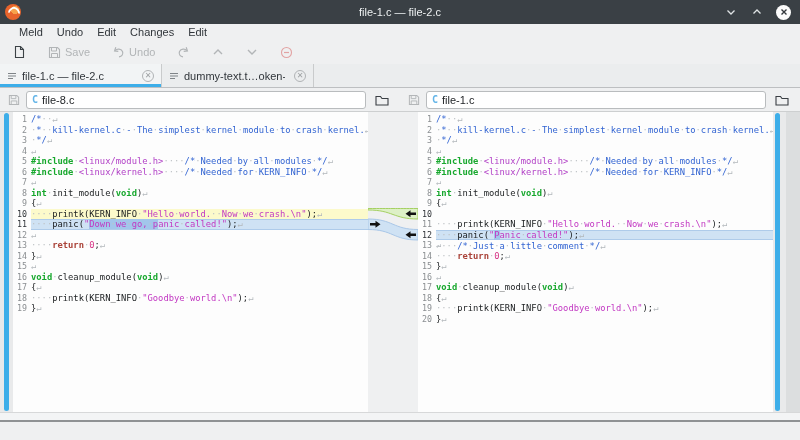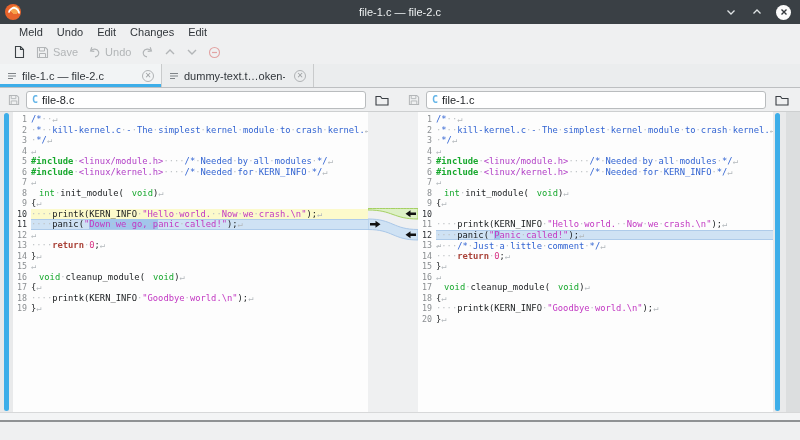--- a/index.html
+++ b/index.html
@@ -16,21 +16,21 @@
   .titlebar .title{position:absolute;left:0;right:0;text-align:center;font-size:11px;color:#eef1f2;}
   .winbtns{margin-left:auto;display:flex;align-items:center;gap:12px;padding-right:9px;z-index:2;}
   .winbtn{width:14px;height:14px;display:flex;align-items:center;justify-content:center;color:#dfe3e5;}
   .winbtn svg{display:block;}
   .closebtn{width:15px;height:15px;background:#fcfcfc;border-radius:50%;color:#33383c;
     display:flex;align-items:center;justify-content:center;}
   
   .menubar{height:16px;display:flex;align-items:center;padding-left:12px;font-size:11px;}
   .menu-item{padding:0 7px;}
   
-  .toolbar{height:24px;display:flex;align-items:center;padding-left:8px;gap:0;}
+  .toolbar{height:24px;display:flex;align-items:center;padding-left:8px;gap:12px;}
   .tbtn{display:flex;align-items:center;gap:4px;padding:2px 5px;font-size:11px;}
   .tbtn svg{display:block;}
   .t-enabled{color:#3c4246;}
   .t-disabled{color:#b2b5b7;}
   .t-stop{color:#e2a3a3;}
   
   .tabbar{height:24px;display:flex;align-items:flex-end;border-bottom:1px solid #bdbfc1;background:#ebedee;}
   .tab{height:23px;display:flex;align-items:center;gap:5px;padding:0 7px;font-size:11px;
     border-right:1px solid #c9cbcc;position:relative;background:#ebedee;}
   .tab.active{background:#f2f4f5;}
@@ -59,21 +59,21 @@
   .gutter{width:50px;flex:0 0 auto;position:relative;background:#eff0f1;}
   .gutter svg{position:absolute;top:0;left:0;}
   .row{height:10.5px;line-height:10.5px;display:flex;white-space:pre;}
   .ln{width:18px;flex:0 0 auto;text-align:right;padding-right:4px;font:8.3px "DejaVu Sans Mono",monospace;color:#8a8e91;background:#fdfdfd;}
   .ln.b{font-weight:normal;color:#2e3236;}
   .codeline{flex:1;font:8.8px "DejaVu Sans Mono",monospace;color:#1b1e20;}
   .bg-cursor .codeline{background:#fcfacb;}
   .bg-change .codeline{background:#cfe2f4;box-shadow:inset 0 1px 0 #aecbea, inset 0 -1px 0 #aecbea;}
   .bg-insert .codeline{background:#ddf0c6;box-shadow:inset 0 1px 0 #a5d063, inset 0 -1px 0 #a5d063;margin-top:32px;}
   .cm{color:#3264d2;} .pp{color:#18a82e;font-weight:bold;} .inc{color:#b13fc6;}
-  .kt{color:#18a82e;font-weight:normal;margin-left:8px;} .kf{color:#aa4339;font-weight:bold;}
+  .kt{color:#18a82e;font-weight:bold;} .kf{color:#aa4339;font-weight:bold;}
   .str{color:#c238c2;} .num{color:#d63384;} .pl{color:#1b1e20;}
   .ws{color:#bfc3c6;} .nl{color:#b4b9bd;}
   .inline{background:#a2c6eb;}
   
   .statusbar{height:20px;display:flex;align-items:center;justify-content:flex-end;gap:18px;
     padding-right:10px;font-size:11px;color:#31363b;border-top:1px solid #d2d4d5;}
   .bottomedge{height:10px;background:#f3f4f5;border-top:1px solid #d7d8d9;border-bottom:2px solid #8f9294;}
 </style>
 </head>
 <body>

